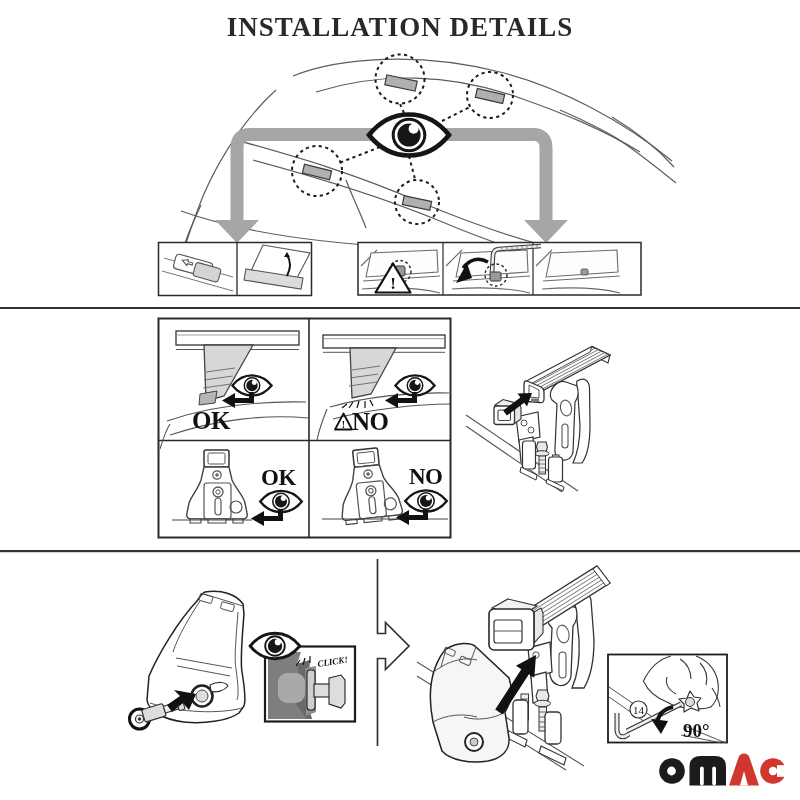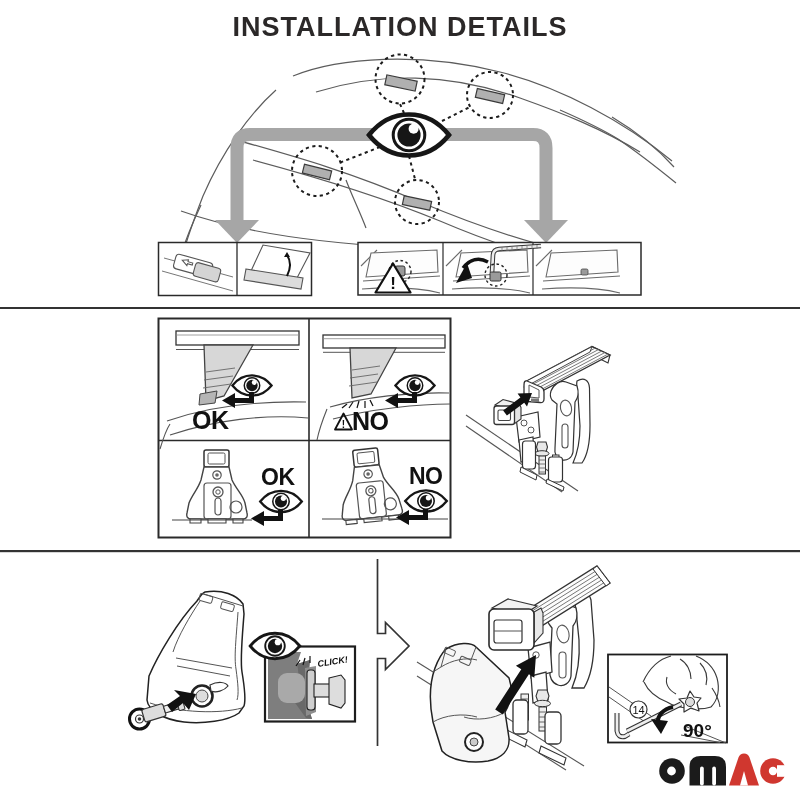--- a/index.html
+++ b/index.html
@@ -1,16 +1,16 @@
 <!DOCTYPE html>
 <html><head>
 <meta charset="utf-8">
 <style>
   html,body{margin:0;padding:0;background:#fff;}
-  #page{width:668px;height:800px;position:relative;font-family:Liberation Sans, sans-serif;}
+  #page{width:668px;height:800px;position:relative;font-family:Liberation Serif, serif;}
   svg{display:block;}
 </style>
 </head>
 <body>
 <div id="page">
 <svg width="800" height="800" viewBox="0 0 800 800">
 <defs>
   <g id="eye">
     <path d="M-40,0 C-28,-15 -13,-20.5 0,-20.5 C13,-20.5 28,-15 40,0 C28,15 13,20.5 0,20.5 C-13,20.5 -28,15 -40,0 Z" fill="#fff" stroke="#161616" stroke-width="4.6"></path>
     <circle r="15.8" fill="#fff" stroke="#161616" stroke-width="3"></circle>

